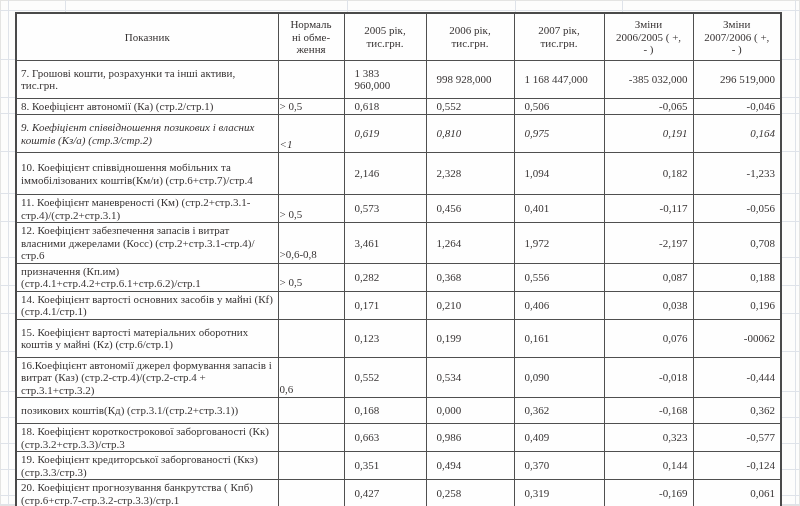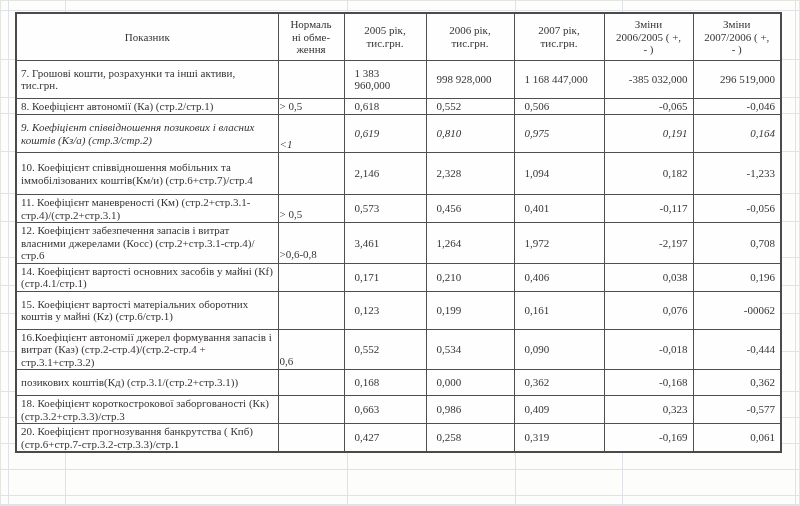--- a/index.html
+++ b/index.html
@@ -140,20 +140,29 @@
         <tr style="height: 36px;">
       <td class="c-label">12. Коефіцієнт забезпечення запасів і витрат власними джерелами (Косс) (стр.2+стр.3.1-стр.4)/стр.6</td>
       <td class="c-limit">&gt;0,6-0,8</td>
       <td class="c-num">3,461</td>
       <td class="c-num">1,264</td>
       <td class="c-num">1,972</td>
       <td class="c-chg">-2,197</td>
       <td class="c-chg">0,708</td>
     </tr>
         <tr style="height: 28px;">
+      <td class="c-label">призначення  (Кп.им) (стр.4.1+стр.4.2+стр.6.1+стр.6.2)/стр.1</td>
+      <td class="c-limit">&gt; 0,5</td>
+      <td class="c-num">0,282</td>
+      <td class="c-num">0,368</td>
+      <td class="c-num">0,556</td>
+      <td class="c-chg">0,087</td>
+      <td class="c-chg">0,188</td>
+    </tr>
+        <tr style="height: 28px;">
       <td class="c-label">14. Коефіцієнт вартості основних засобів у майні (Кf)  (стр.4.1/стр.1)</td>
       <td class="c-limit"></td>
       <td class="c-num">0,171</td>
       <td class="c-num">0,210</td>
       <td class="c-num">0,406</td>
       <td class="c-chg">0,038</td>
       <td class="c-chg">0,196</td>
     </tr>
         <tr style="height: 38px;">
       <td class="c-label">15. Коефіцієнт вартості матеріальних оборотних коштів у майні (Кz) (стр.6/стр.1)</td>
@@ -185,20 +194,29 @@
         <tr style="height: 26px; margin-top: 12px;">
       <td class="c-label">18. Коефіцієнт короткострокової заборгованості (Кк) (стр.3.2+стр.3.3)/стр.3</td>
       <td class="c-limit"></td>
       <td class="c-num">0,663</td>
       <td class="c-num">0,986</td>
       <td class="c-num">0,409</td>
       <td class="c-chg">0,323</td>
       <td class="c-chg">-0,577</td>
     </tr>
         <tr style="height: 26px;">
+      <td class="c-label">19. Коефіцієнт кредиторської заборгованості (Ккз) (стр.3.3/стр.3)</td>
+      <td class="c-limit"></td>
+      <td class="c-num">0,351</td>
+      <td class="c-num">0,494</td>
+      <td class="c-num">0,370</td>
+      <td class="c-chg">0,144</td>
+      <td class="c-chg">-0,124</td>
+    </tr>
+        <tr style="height: 26px;">
       <td class="c-label">20. Коефіцієнт прогнозування банкрутства ( Кпб) (стр.6+стр.7-стр.3.2-стр.3.3)/стр.1</td>
       <td class="c-limit"></td>
       <td class="c-num">0,427</td>
       <td class="c-num">0,258</td>
       <td class="c-num">0,319</td>
       <td class="c-chg">-0,169</td>
       <td class="c-chg">0,061</td>
     </tr>
       </tbody>
   </table>

